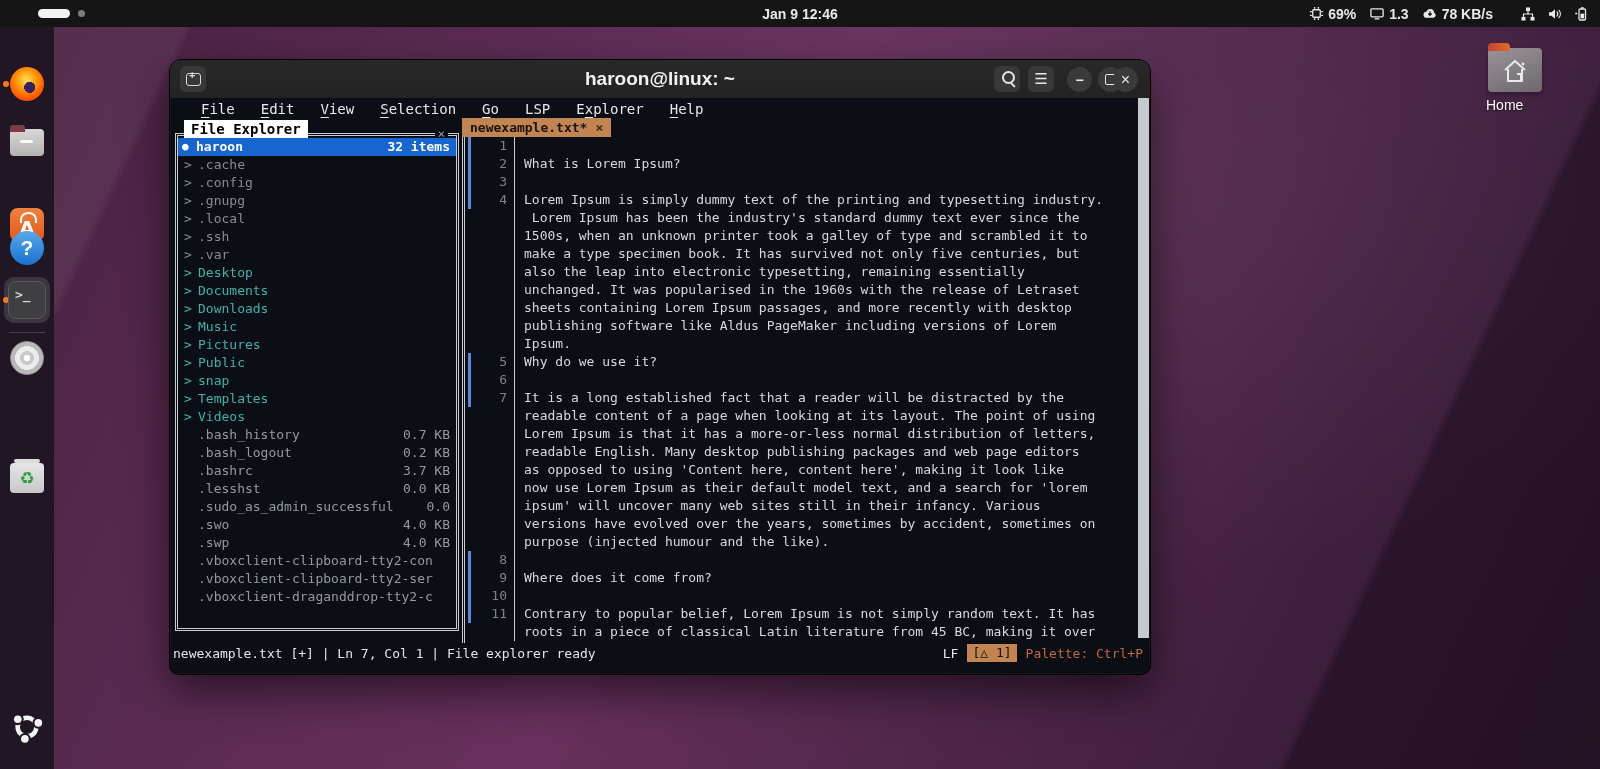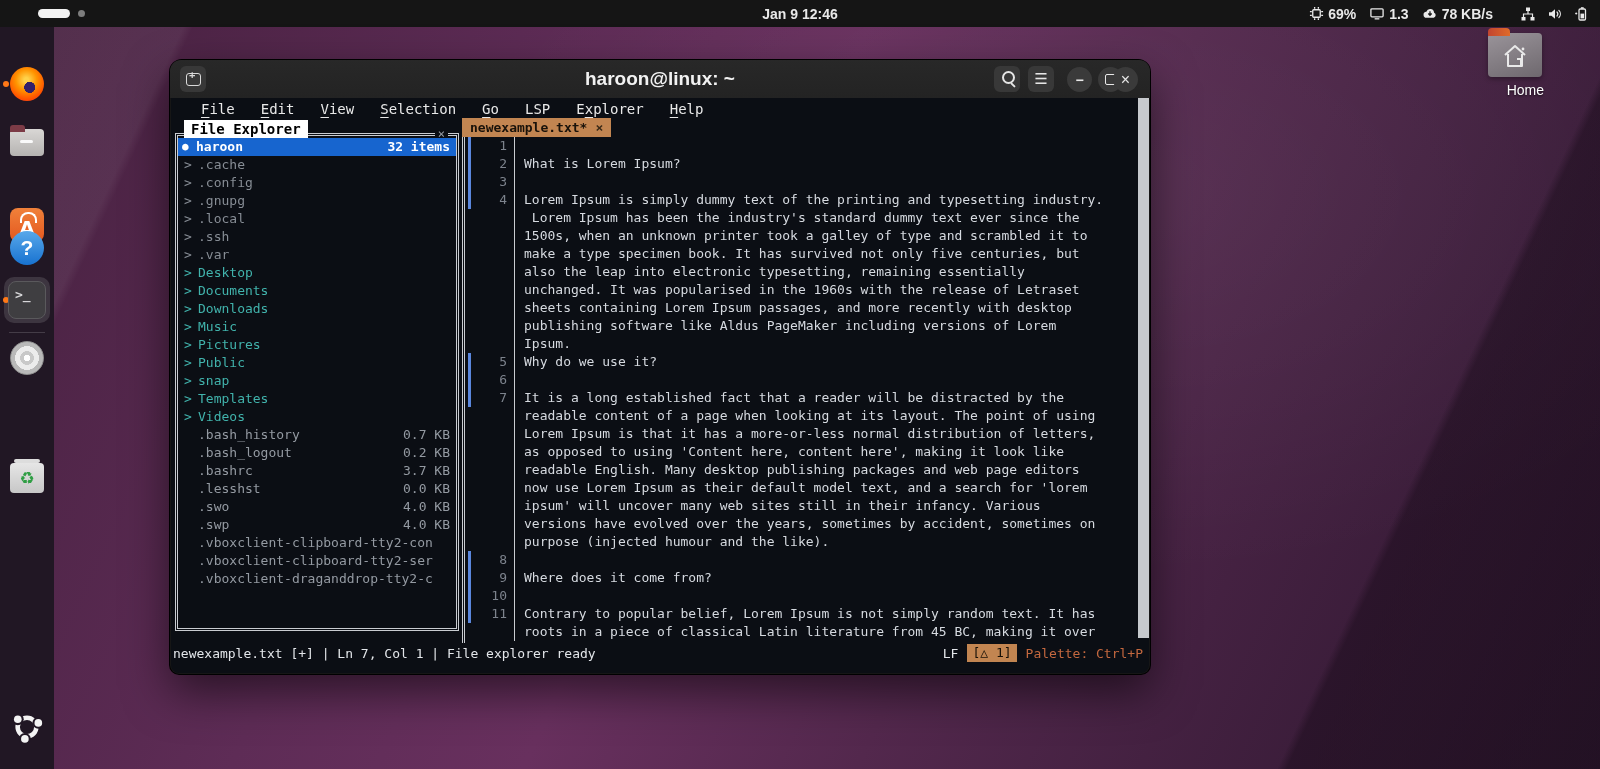--- a/index.html
+++ b/index.html
@@ -40,21 +40,21 @@
   .icon-appcenter .bag-handle{position:absolute;left:10px;top:4px;width:13px;height:9px;border:2.5px solid #fff;border-bottom:none;border-radius:8px 8px 0 0;}
   .icon-appcenter .bag-a{position:absolute;left:0;right:0;top:8px;text-align:center;color:#fff;font-weight:bold;font-size:20px;font-family:"DejaVu Sans",sans-serif;}
   .icon-help{border-radius:50%;background:linear-gradient(#58a8ea,#1872d0);color:#fff;font-size:21px;font-weight:bold;display:flex;align-items:center;justify-content:center;}
   .term-active-bg{position:absolute;left:4px;width:46px;height:46px;border-radius:10px;background:rgba(255,255,255,0.13);}
   .icon-terminal{width:38px;height:38px;left:8px;border-radius:8px;background:#3f3e41;border:1px solid #5a595c;box-sizing:border-box;color:#d7d7d9;font-family:"DejaVu Sans Mono",monospace;font-size:13px;font-weight:bold;padding:5px 0 0 6px;box-sizing:border-box;}
   .dock-sep{position:absolute;left:9px;width:36px;height:1px;background:rgba(255,255,255,0.16);}
   .icon-disc{border-radius:50%;background:radial-gradient(circle,#ffffff 0 13%,#c9c9c9 14% 30%,#ececec 31% 52%,#b9b9b9 53% 100%);border:1px solid #8f8f8f;box-sizing:border-box;}
   .icon-trash{height:30px;margin-top:3px;border-radius:4px;background:linear-gradient(#e6e6e6,#c7c7c7);display:flex;align-items:center;justify-content:center;color:#2f9e44;font-size:17px;position:relative;}
   .icon-trash::before{content:"";position:absolute;top:-4px;left:4px;right:4px;height:4px;border-radius:2px;background:#dddddd;}
   
-  .home-icon{position:absolute;left:1486px;top:33px;width:58px;text-align:right;}
+  .home-icon{position:absolute;left:1486px;top:48px;width:58px;text-align:left;}
   .home-folder{width:54px;height:44px;margin:0 auto;border-radius:4px;background:linear-gradient(160deg,#9a949a,#6e686e);position:relative;box-shadow:0 2px 5px rgba(0,0,0,0.35);}
   .home-folder::before{content:"";position:absolute;left:0;top:-5px;width:22px;height:8px;border-radius:4px 4px 0 0;background:linear-gradient(90deg,#c2452f,#e06b2a);}
   .home-label{margin-top:5px;color:#ffffff;font-size:14px;text-shadow:0 1px 2px rgba(0,0,0,0.7);}
   
   .window{position:absolute;left:170px;top:60px;width:980px;height:614px;background:#161616;border-radius:12px 12px 9px 9px;box-shadow:0 18px 45px rgba(0,0,0,0.55),0 0 0 1px #000;}
   .titlebar{position:absolute;left:0;top:0;right:0;height:38px;background:linear-gradient(#282828,#232323);border-radius:11px 11px 0 0;border-bottom:1px solid #151515;}
   .wtitle{position:absolute;left:0;right:0;top:0;height:38px;display:flex;align-items:center;justify-content:center;color:#f2f2f2;font-weight:bold;font-size:19px;}
   .tb-btn{position:absolute;top:6px;width:26px;height:26px;border-radius:6px;background:#383838;display:flex;align-items:center;justify-content:center;}
   .newtab-btn{left:10px;}
   .newtab-glyph{width:13px;height:11px;border:1.5px solid #d9d9d9;border-radius:3px;position:relative;}
@@ -256,20 +256,21 @@
           <div class="xrow dir"><span class="chev">&gt;</span><span class="xname">Music</span><span class="xsize"></span></div>
           <div class="xrow dir"><span class="chev">&gt;</span><span class="xname">Pictures</span><span class="xsize"></span></div>
           <div class="xrow dir"><span class="chev">&gt;</span><span class="xname">Public</span><span class="xsize"></span></div>
           <div class="xrow dir"><span class="chev">&gt;</span><span class="xname">snap</span><span class="xsize"></span></div>
           <div class="xrow dir"><span class="chev">&gt;</span><span class="xname">Templates</span><span class="xsize"></span></div>
           <div class="xrow dir"><span class="chev">&gt;</span><span class="xname">Videos</span><span class="xsize"></span></div>
           <div class="xrow file"><span class="chev"></span><span class="xname">.bash_history</span><span class="xsize">0.7 KB</span></div>
           <div class="xrow file"><span class="chev"></span><span class="xname">.bash_logout</span><span class="xsize">0.2 KB</span></div>
           <div class="xrow file"><span class="chev"></span><span class="xname">.bashrc</span><span class="xsize">3.7 KB</span></div>
           <div class="xrow file"><span class="chev"></span><span class="xname">.lesshst</span><span class="xsize">0.0 KB</span></div>
+          <div class="xrow file"><span class="chev"></span><span class="xname">.sudo_as_admin_successful</span><span class="xsize">0.0</span></div>
           <div class="xrow file"><span class="chev"></span><span class="xname">.swo</span><span class="xsize">4.0 KB</span></div>
           <div class="xrow file"><span class="chev"></span><span class="xname">.swp</span><span class="xsize">4.0 KB</span></div>
           <div class="xrow file"><span class="chev"></span><span class="xname">.vboxclient-clipboard-tty2-con</span><span class="xsize"></span></div>
           <div class="xrow file"><span class="chev"></span><span class="xname">.vboxclient-clipboard-tty2-ser</span><span class="xsize"></span></div>
           <div class="xrow file"><span class="chev"></span><span class="xname">.vboxclient-draganddrop-tty2-c</span><span class="xsize"></span></div>
         </div>
     </div>
 
     <div class="tabbar">
       <div class="etab">
@@ -361,26 +362,26 @@
             <span class="code">readable content of a page when looking at its layout. The point of using</span>
           </div>
           <div class="erow">
             <span class="dbar"></span>
             <span class="num"></span>
             <span class="code">Lorem Ipsum is that it has a more-or-less normal distribution of letters,</span>
           </div>
           <div class="erow">
             <span class="dbar"></span>
             <span class="num"></span>
+            <span class="code">readable English. Many desktop publishing packages and web page editors</span>
+          </div>
+          <div class="erow">
+            <span class="dbar"></span>
+            <span class="num"></span>
             <span class="code">as opposed to using 'Content here, content here', making it look like</span>
-          </div>
-          <div class="erow">
-            <span class="dbar"></span>
-            <span class="num"></span>
-            <span class="code">readable English. Many desktop publishing packages and web page editors</span>
           </div>
           <div class="erow">
             <span class="dbar"></span>
             <span class="num"></span>
             <span class="code">now use Lorem Ipsum as their default model text, and a search for 'lorem</span>
           </div>
           <div class="erow">
             <span class="dbar"></span>
             <span class="num"></span>
             <span class="code">ipsum' will uncover many web sites still in their infancy. Various</span>

